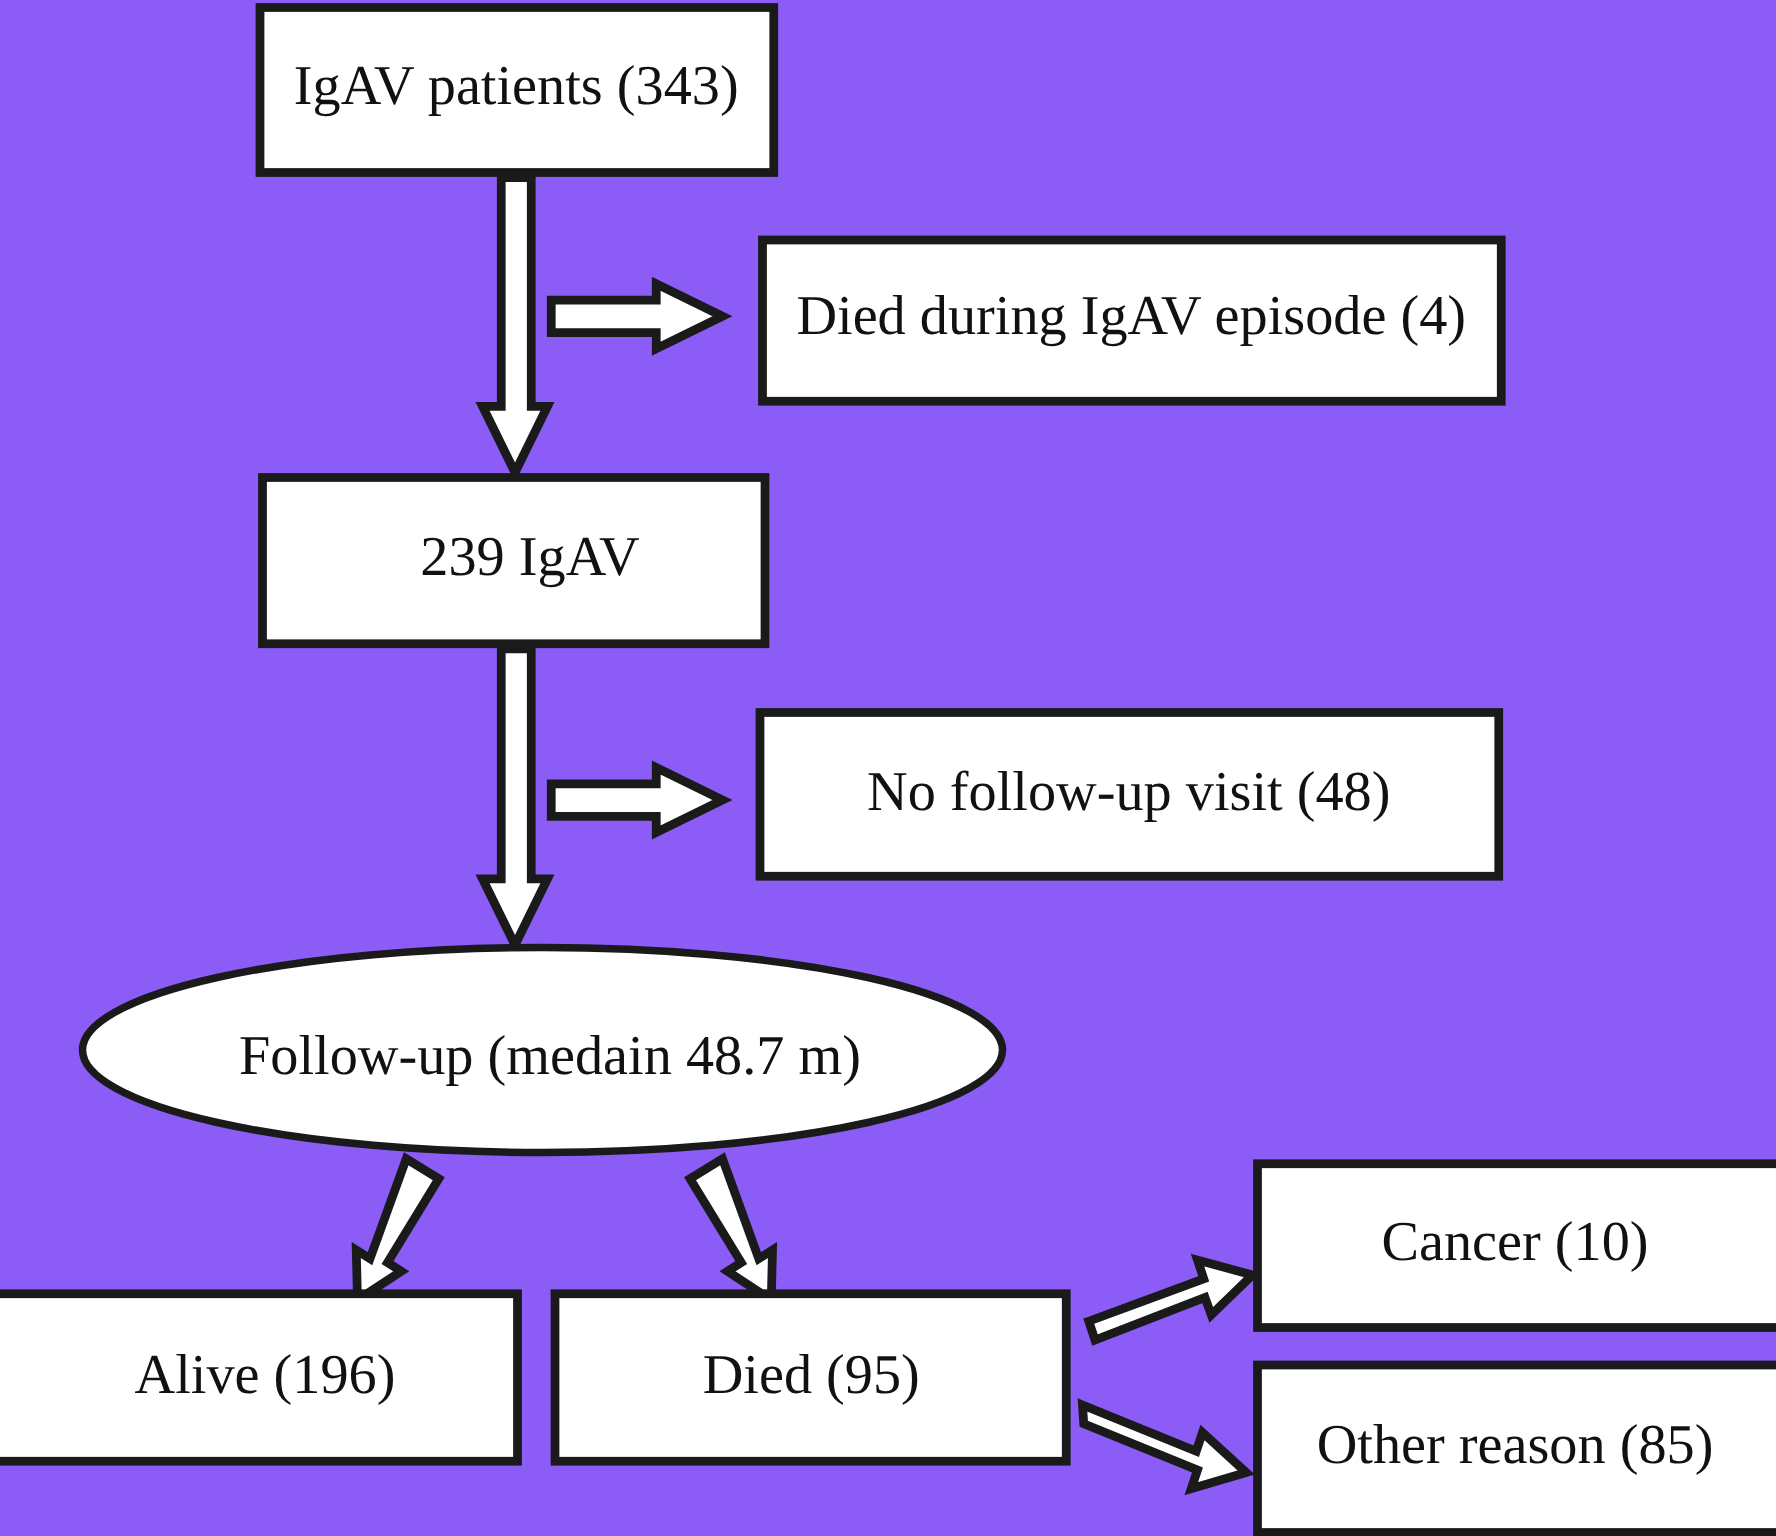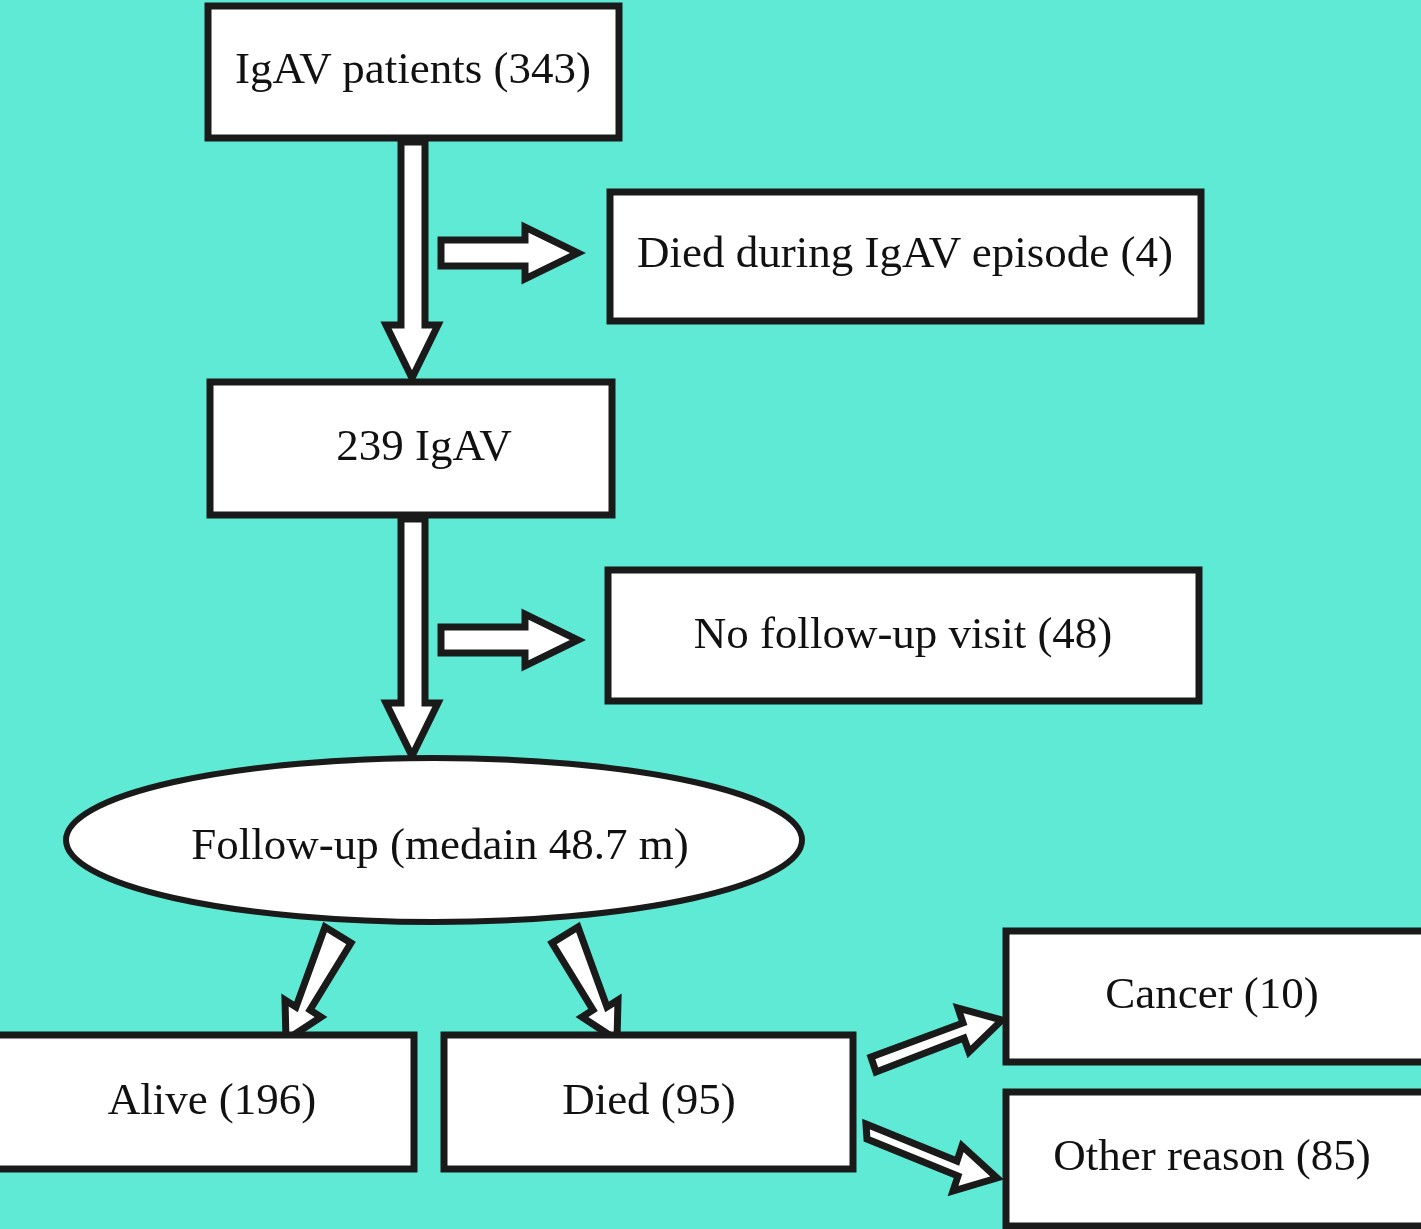--- a/index.html
+++ b/index.html
@@ -7,21 +7,21 @@
     padding: 0;
     background: #ffffff;
   }
   body {
     font-family: "Liberation Serif", "DejaVu Serif", serif;
   }
   #flowchart-root {
     position: relative;
     width: 1421px;
     height: 1229px;
-    background: #5eead4;
+    background: #8b5cf6;
     overflow: hidden;
   }
   #flow-svg {
     position: absolute;
     top: 0;
     left: 0;
     width: 1421px;
     height: 1229px;
   }
   .node-box {

